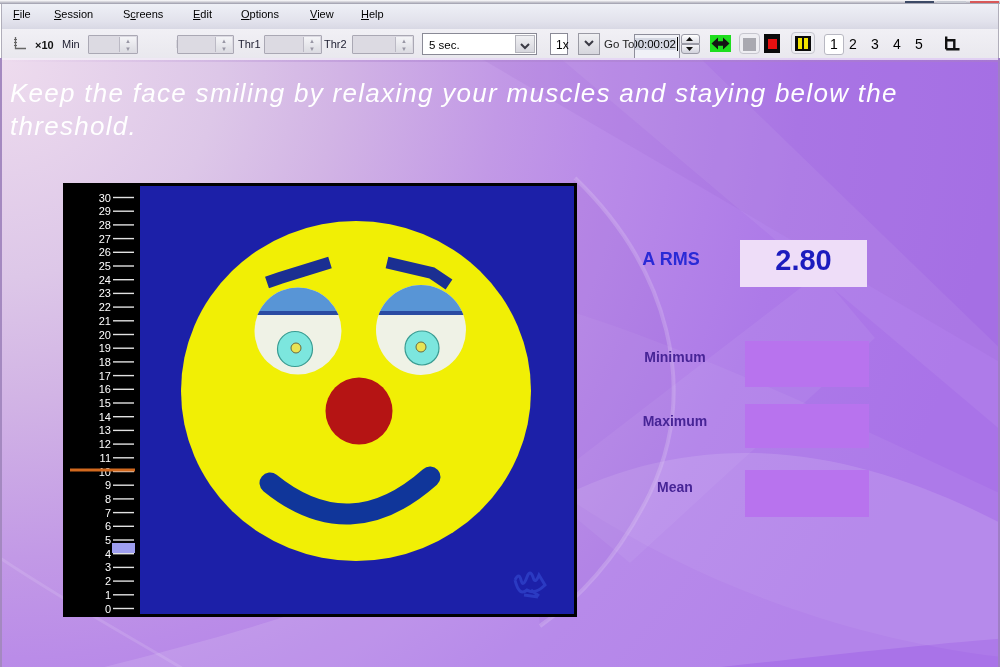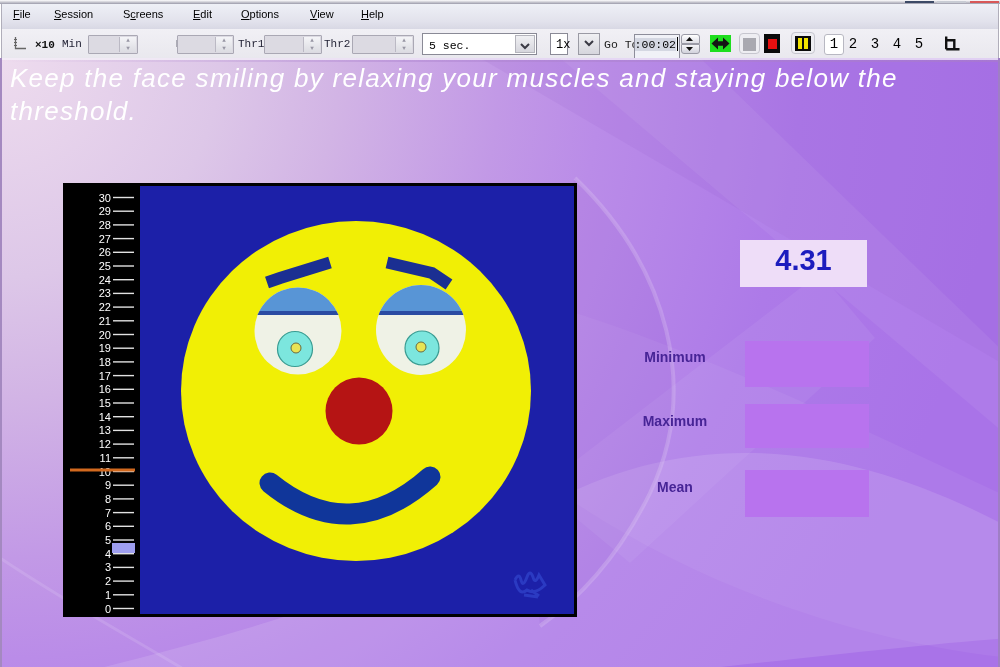--- a/index.html
+++ b/index.html
@@ -16,31 +16,31 @@
   #menubar { left:1px; top:4px; width:998px; height:25px;
     background:linear-gradient(#eef0f6,#e2e2ec 70%,#d8d8e4);
     border-left:1px solid #b0aeba; border-right:1px solid #b0aeba;
     color:#000; font-size:11px; }
   .mi { position:absolute; top:4px; }
   .mi u { text-decoration:underline; }
 
   
   #toolbar { left:1px; top:29px; width:998px; height:29px;
     background:linear-gradient(#f1f0f5,#e9e8ee);
-    border-left:1px solid #b0aeba; border-right:1px solid #b0aeba;font-family:Liberation Mono, monospace; }
+    border-left:1px solid #b0aeba; border-right:1px solid #b0aeba; }
   .tl { position:absolute; font-size:11px; color:#1d1d30; top:9px; }
   .spin { position:absolute; top:6px; height:19px; background:#dcdae2;
     border:1px solid #aaa8b4; border-radius:1px; }
   .spin .btns { position:absolute; right:1px; top:1px; bottom:1px; width:17px;
     background:linear-gradient(#f4f4f7,#dcdce2); border-left:1px solid #bbb9c4;
     font-size:6px; color:#9896a4; text-align:center; line-height:8px; }
 
   
   #main { left:0; top:58px; width:1000px; height:609px; overflow:hidden; background:#a772e6; }
-  #instr { position:absolute; left:10px; top:4px; width:960px;
+  #instr { position:absolute; left:10px; top:19px; width:960px;
     color:#ffffff; font-size:26px; font-style:italic; line-height:33px; letter-spacing:1.28px; }
 
   .rlabel { position:absolute; font-weight:bold; font-size:14px; color:#472496; text-align:center; width:150px; }
   .rbox  { position:absolute; left:745px; width:124px; background:#b873ee; }
 </style>
 </head>
 <body>
 <div id="stage">
 
   <div class="abs" id="topedge"></div>
@@ -275,22 +275,23 @@
         <circle cx="358" cy="164" r="5" fill="#e8e455" stroke="#6a6a40" stroke-width="1"></circle>
       </g>
 
       <circle cx="296" cy="228" r="33.5" fill="#b51414"></circle>
 
       <path d="M207 300 Q 287 365 367 294" stroke="#10369a" stroke-width="21" stroke-linecap="round" fill="none"></path>
 
       <path d="M452 397 q4 -8 6 0 q2 8 6 -3 q3 -8 6 0 q2 8 6 -2 l6 10 q-10 10 -18 5 q-8 7 -12 -10 M468 407 l8 6 M461 412 l14 2" stroke="#2b3ac2" stroke-width="3" fill="none"></path>
     </svg>
 
+    <div class="rlabel" style="left:596px;top:191px;color:#2a2ad6;font-size:18px;">A RMS</div>
     <div class="abs" style="left:740px;top:182px;width:127px;height:47px;background:#eeddf8;
-         color:#1c1cbe;font-weight:bold;font-size:29px;text-align:center;line-height:40px;">4.31</div>
+         color:#1c1cbe;font-weight:bold;font-size:29px;text-align:center;line-height:40px;">2.80</div>
 
     <div class="rlabel" style="left:600px;top:291px;">Minimum</div>
     <div class="rbox" style="top:283px;height:46px;"></div>
     <div class="rlabel" style="left:600px;top:355px;">Maximum</div>
     <div class="rbox" style="top:346px;height:44px;"></div>
     <div class="rlabel" style="left:600px;top:421px;">Mean</div>
     <div class="rbox" style="top:412px;height:47px;"></div>
   </div>
 
 </div>

